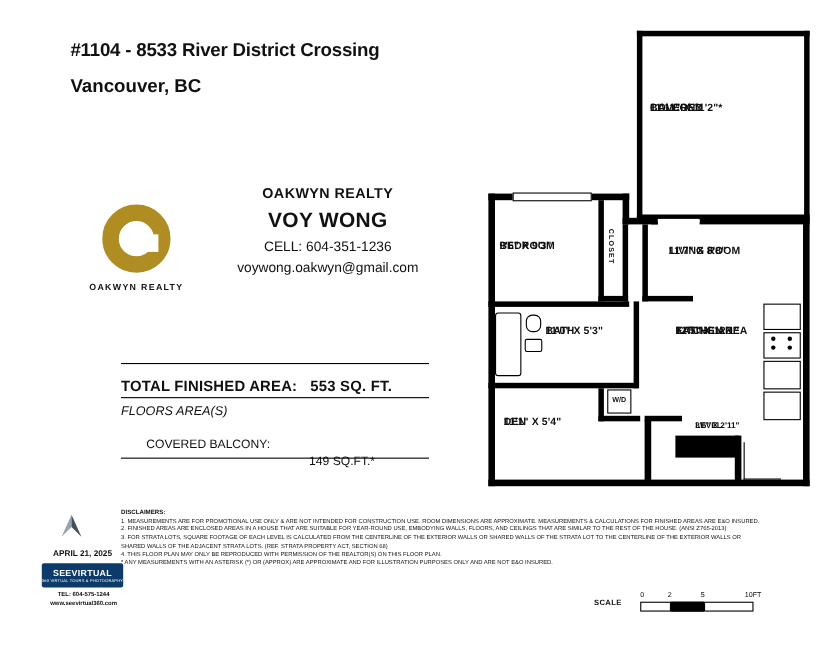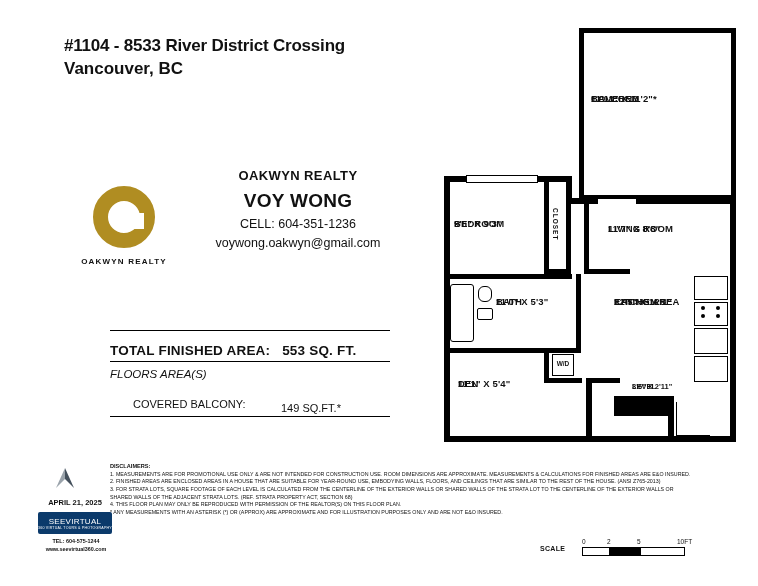--- a/index.html
+++ b/index.html
@@ -10,21 +10,21 @@
     font-family: "Liberation Sans", sans-serif;
     color: #111;
     position: relative;
     overflow: hidden;
   }
   .page { position:absolute; inset:0; }
 
   
   .title-block { position:absolute; left:64px; top:36px; }
   .title-line1 { font-size:17px; font-weight:bold; letter-spacing:-0.2px; }
-  .title-line2 { font-size:17px; font-weight:bold; margin-top:3px; }
+  .title-line2 { font-size:17px; font-weight:bold; margin-top:13px; }
 
   
   .agent-block { position:absolute; left:168px; top:168px; width:260px; text-align:center; }
   .brokerage { font-size:13px; font-weight:bold; letter-spacing:0.4px; }
   .agent-name { font-size:19px; font-weight:bold; margin-top:7px; letter-spacing:0.3px; }
   .agent-line { font-size:12.5px; margin-top:5px; }
 
   
   .logo-wrap { position:absolute; left:78px; top:186px; width:92px; text-align:center; }
   .logo-ring {
@@ -40,34 +40,34 @@
     width:17px; height:16px; background:#ffffff;
     transform: rotate(0deg);
   }
   .logo-text { font-size:8px; letter-spacing:1.2px; margin-top:9px; color:#111; font-weight:bold;}
 
   
   .rule { position:absolute; background:#000; height:1px; }
   .area-total { position:absolute; left:110px; top:343px; font-size:13.5px; font-weight:bold; letter-spacing:0.2px;}
   .other-label { position:absolute; left:110px; top:368px; font-size:11.5px; font-style:italic; }
   .other-row { position:absolute; left:110px; top:398px; font-size:11px; width:260px;margin-left:23px; }
-  .other-row .val { position:absolute; left:148px; top:4px; }
+  .other-row .val { position:absolute; left:148px; top:16px; }
 
   
   .disc { position:absolute; left:110px; top:462px; width:620px; font-size:5.3px; line-height:1.45; color:#111; }
   .disc b { font-size:5.6px; }
 
   
   .date-stamp { position:absolute; left:38px; top:498px; width:74px; text-align:center; font-size:7.5px; font-weight:bold; }
   .seevirtual-box {
     position:absolute; left:38px; top:512px; width:74px; height:22px;
     background:#0b3a6b; color:#fff; border-radius:2px;
     display:flex; align-items:center; justify-content:center; flex-direction:column;
   }
-  .sv-title { font-size:8px; font-weight:normal; letter-spacing:0.3px; }
+  .sv-title { font-size:8px; font-weight:bold; letter-spacing:0.3px; }
   .sv-sub { font-size:3.6px; letter-spacing:0.2px; }
   .sv-contact { position:absolute; left:30px; top:537px; width:92px; text-align:center; font-size:5.4px; font-weight:bold; line-height:1.5;}
   .north { position:absolute; left:52px; top:466px; }
 
   
   .scalebar { position:absolute; left:578px; top:538px; width:150px; }
   .scalebar .lbl { position:absolute; left:-38px; top:7px; font-size:7px; font-weight:bold; letter-spacing:0.3px;}
   .scalebar .ticks { position:relative; height:9px; width:112px; margin-left:4px; }
   .scalebar .seg { position:absolute; top:0; height:9px; border:1px solid #000; }
   .scalebar .nums { position:relative; height:9px; width:118px; margin-left:4px;}

